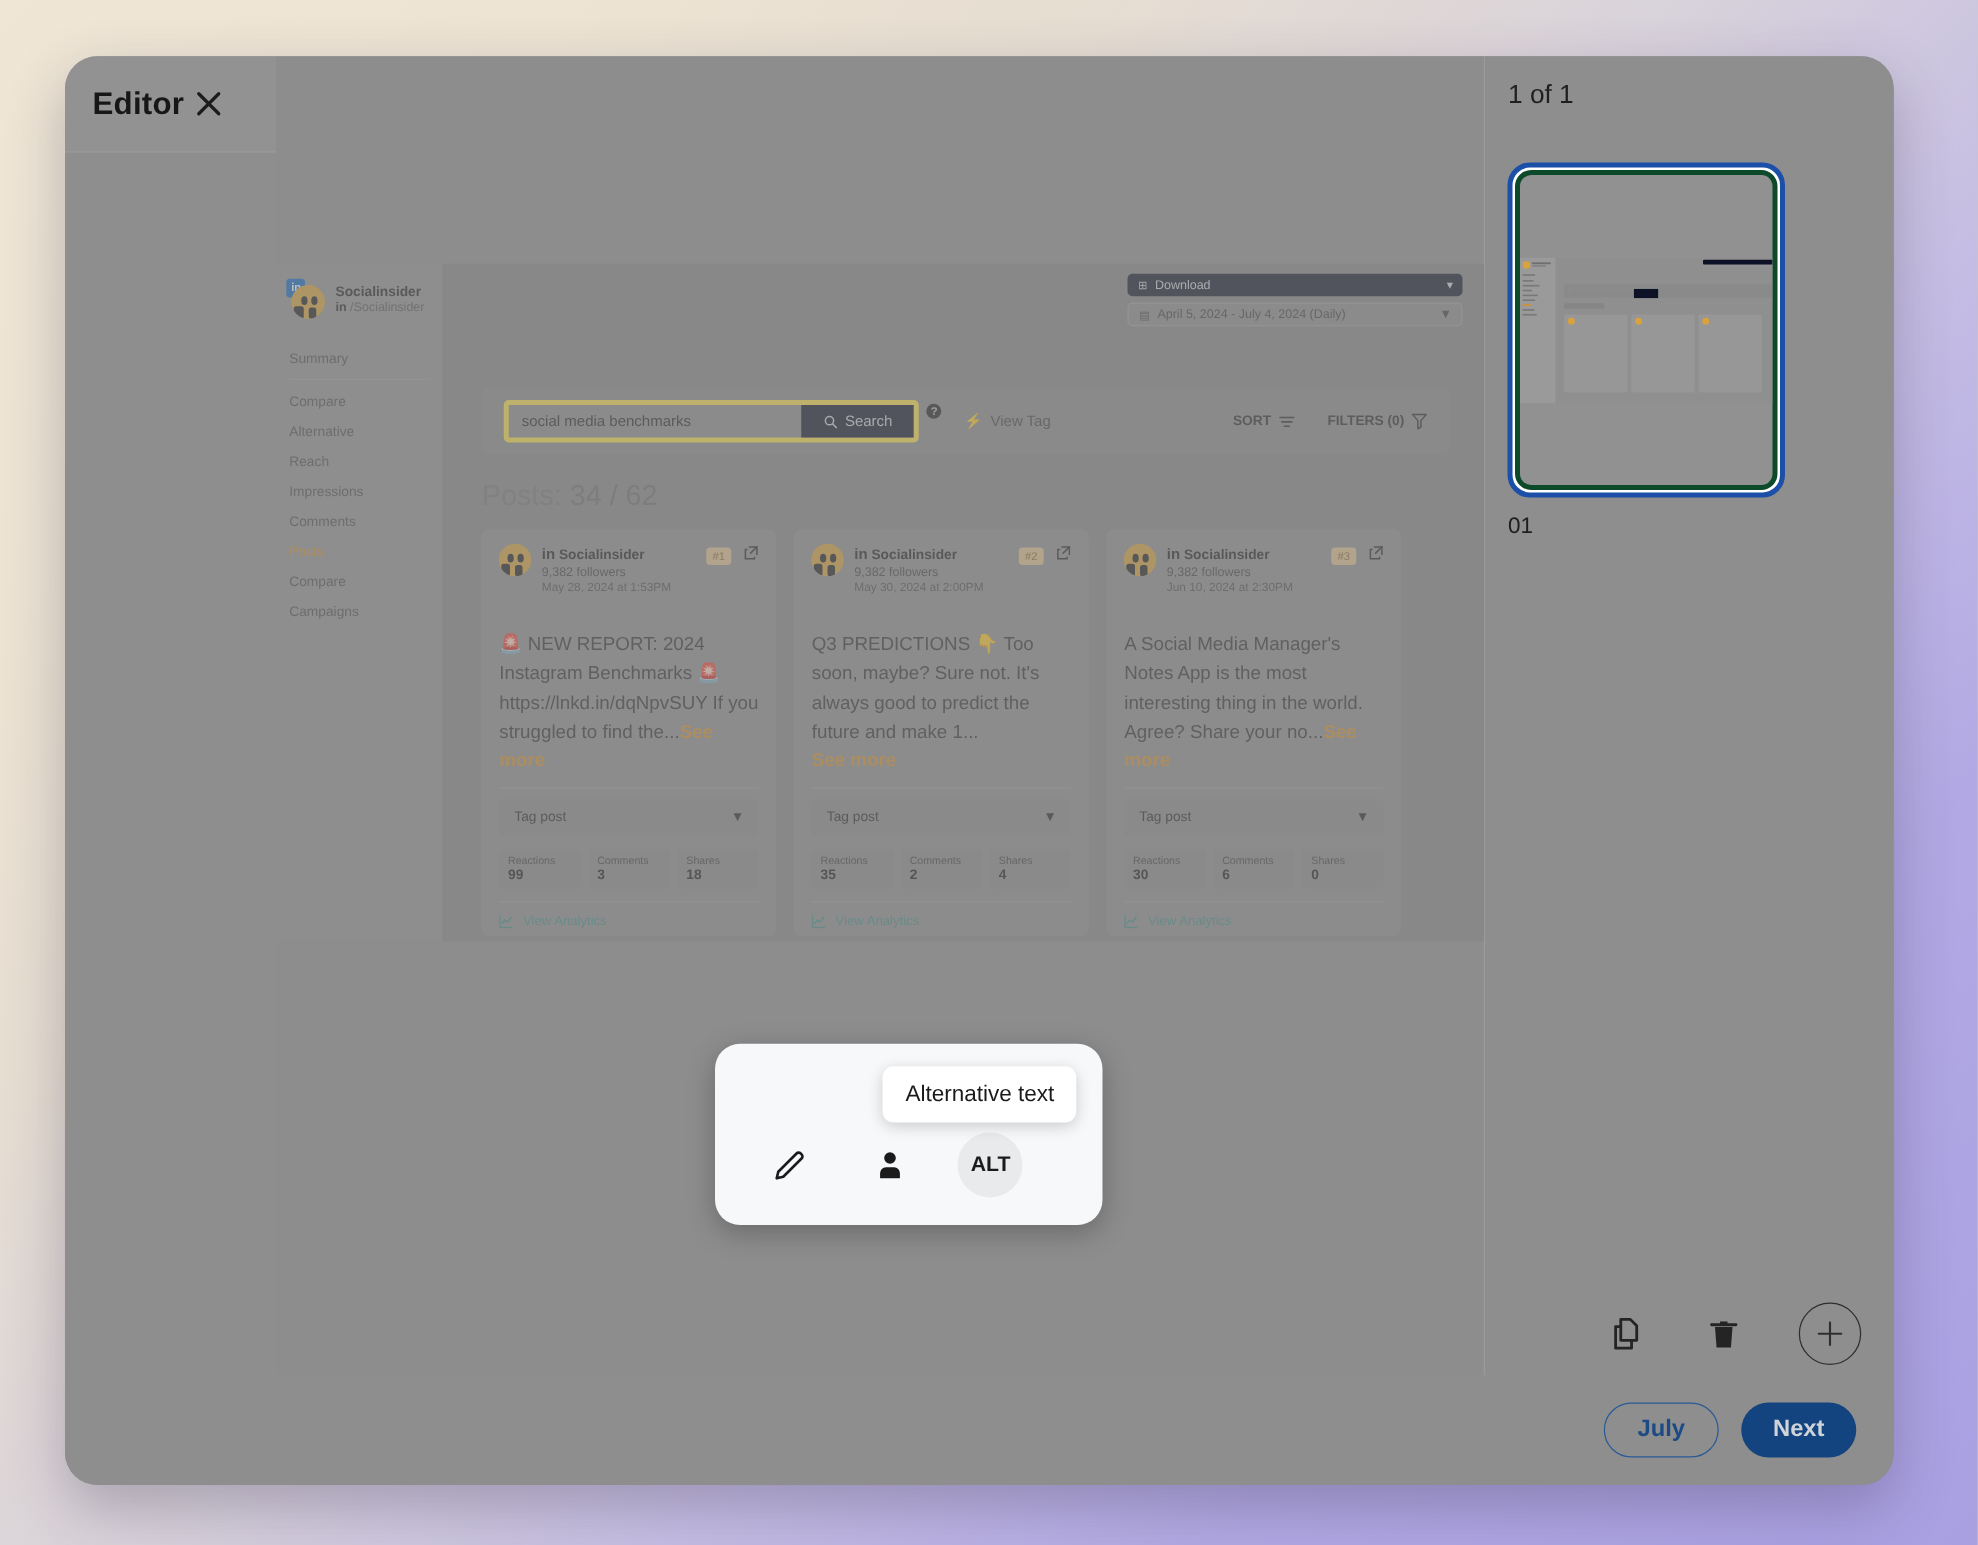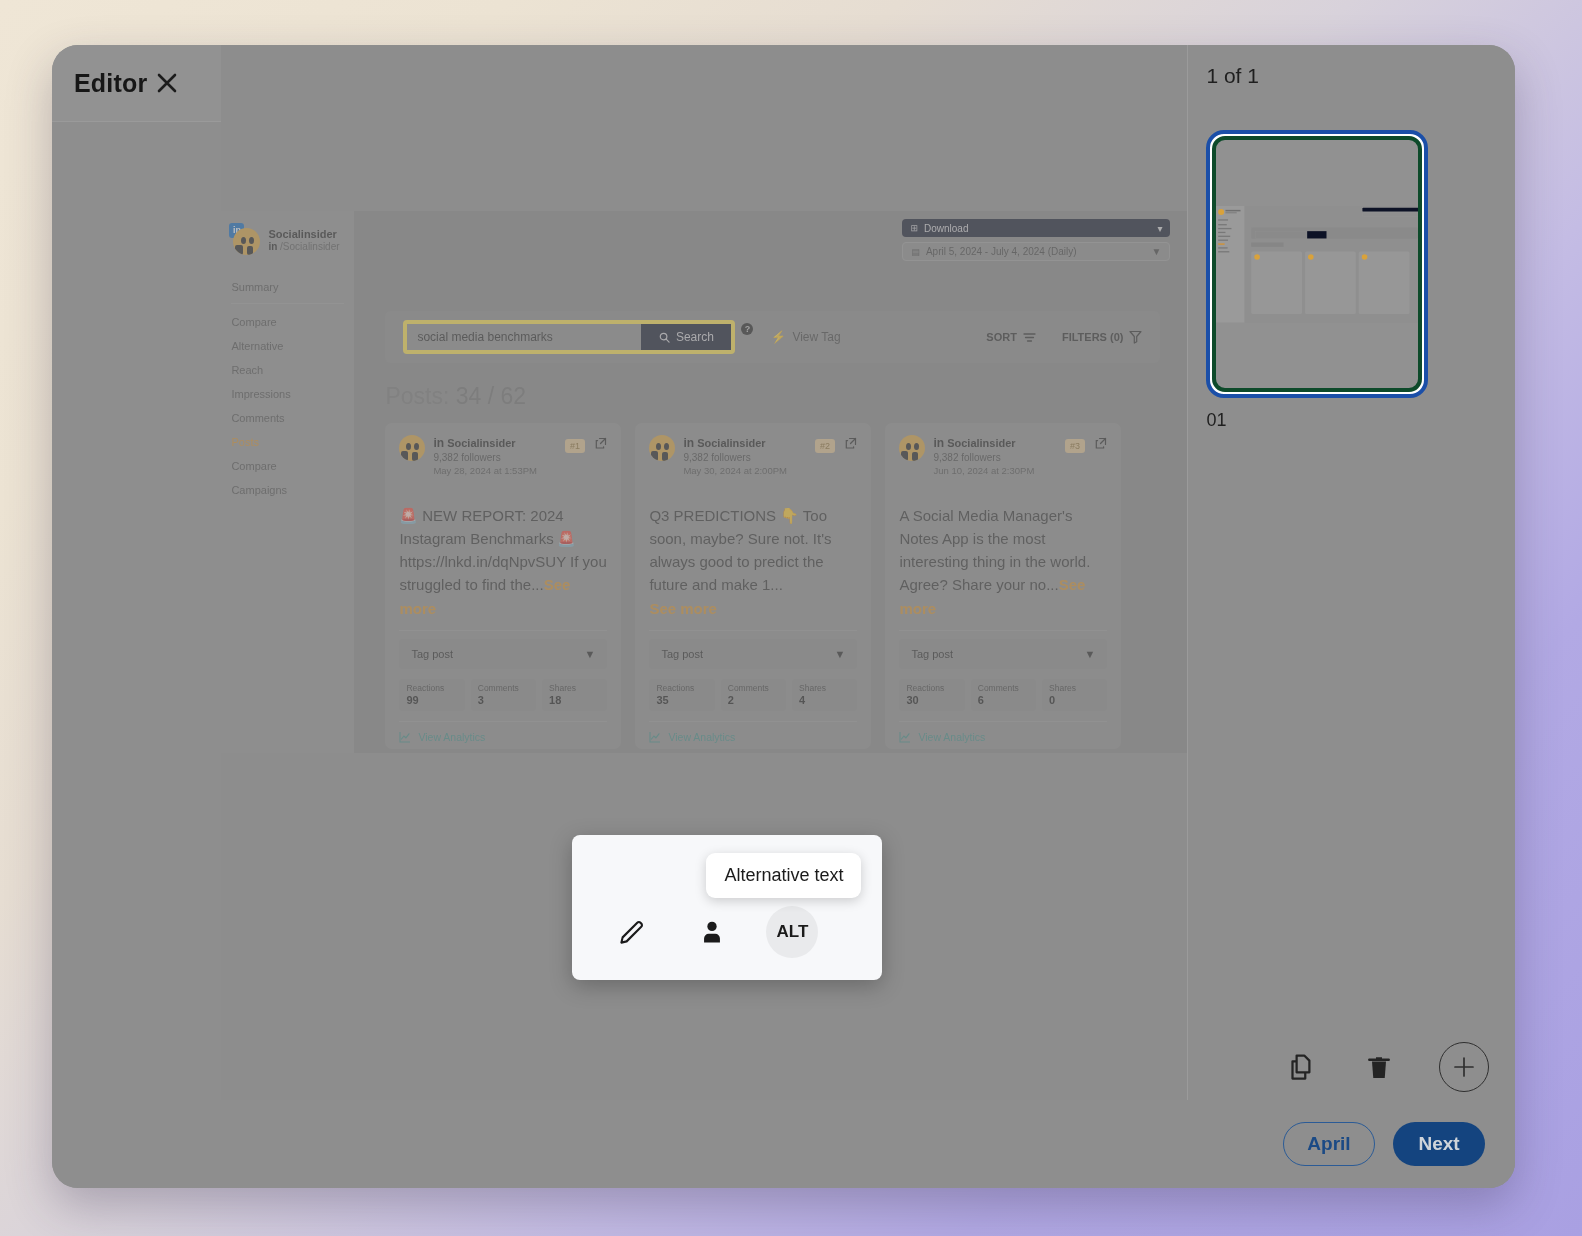--- a/index.html
+++ b/index.html
@@ -249,21 +249,21 @@
     display: flex; align-items: center; gap: 7px;
     margin-top: 10px; padding-top: 9px;
     border-top: 1px solid #9a9a9a;
     font-size: 10.5px; color: #3e8c86; cursor: pointer;
   }
 
   
   #element-toolbar {
     position: absolute; left: 351px; top: 790px;
     width: 310px; height: 145px;
-    background: #f7f8fa; border-radius: 8px;
+    background: #f7f8fa; border-radius: 20px;
     box-shadow: 0 6px 22px rgba(0,0,0,.25);
     display: flex; align-items: flex-end; gap: 28px;
     padding: 0 40px 22px 34px;
     z-index: 60;
   }
   .tool-btn {
     width: 52px; height: 52px; border-radius: 50%;
     display: flex; align-items: center; justify-content: center;
     cursor: pointer; background: transparent;
   }
@@ -730,16 +730,16 @@
         <div class="act-add">
           <svg width="26" height="26" viewBox="0 0 26 26" aria-hidden="true">
             <path d="M13 4v18M4 13h18" stroke="#2f2f2f" stroke-width="1.7" stroke-linecap="round"></path>
           </svg>
         </div>
       </div>
     </div>
   </div>
 
   <div id="footer">
-    <button class="btn-back">April</button>
+    <button class="btn-back">July</button>
     <button class="btn-next">Next</button>
   </div>
 </div>
 
 </body></html>

